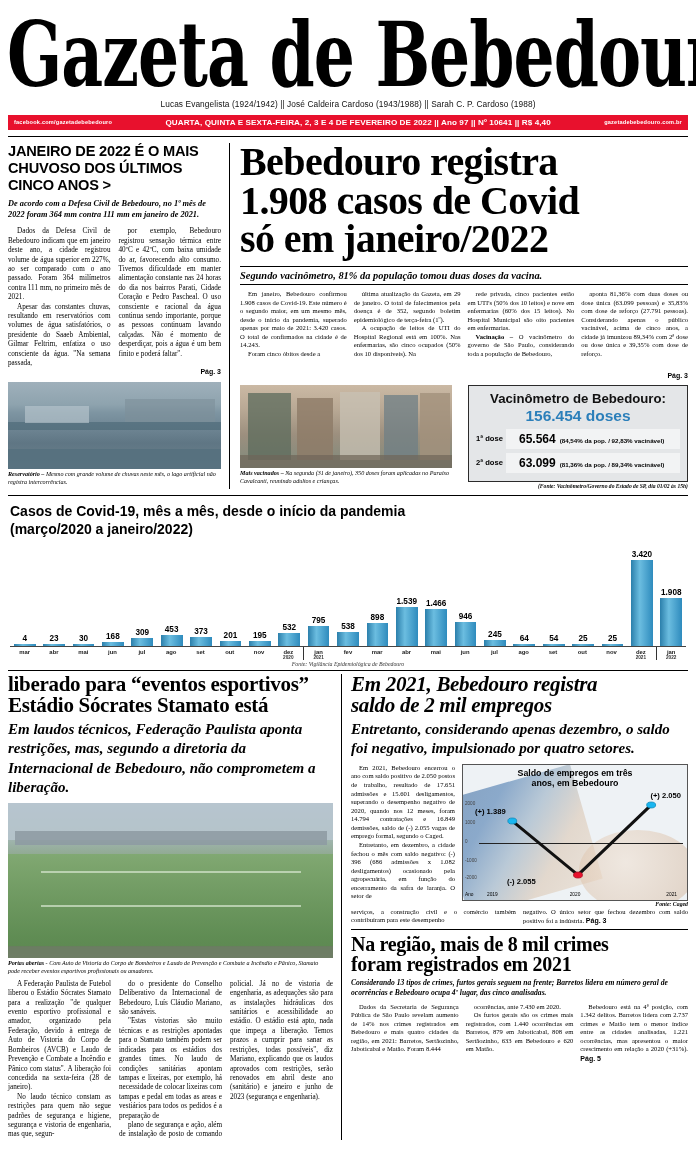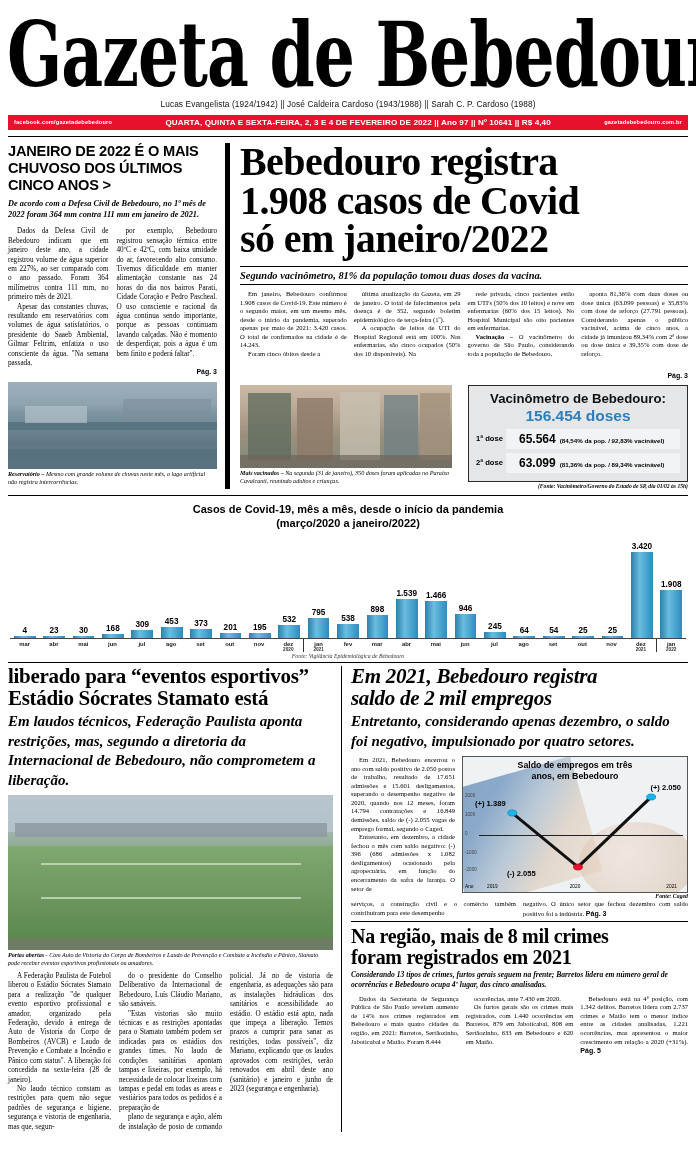--- a/index.html
+++ b/index.html
@@ -45,21 +45,21 @@
     margin:0 8px;
     font-family:"Liberation Sans", sans-serif;
   }
   .redbar .side { font-size:5.6px; font-weight:bold; letter-spacing:0.2px; }
   .redbar .center { font-size:8.1px; font-weight:bold; letter-spacing:0.1px; }
 
   .rule-thin { border-top:1px solid #000; margin:6px 8px 0 8px; }
 
   
   .top-wrap { display:flex; padding:6px 8px 0 8px; box-sizing:border-box; }
-  .col-left { width:222px; flex:0 0 222px; padding-right:8px; box-sizing:border-box; border-right:5px solid #000000; }
+  .col-left { width:222px; flex:0 0 222px; padding-right:8px; box-sizing:border-box; border-right:1px solid #000000; }
   .col-right { flex:1; padding-left:10px; box-sizing:border-box; }
 
   .kicker-head {
     font-family:"Liberation Sans", sans-serif;
     font-weight:bold;
     font-size:14.6px;
     line-height:1.18;
     margin:0 0 5px 0;
     letter-spacing:-0.2px;
   }
@@ -126,21 +126,21 @@
   .vac-val { background:#f2f3f4; flex:1; padding:3px 13px; display:flex; align-items:baseline; gap:4px; }
   .vac-num { font-family:"Liberation Sans", sans-serif; font-weight:bold; font-size:12px; }
   .vac-pct { font-family:"Liberation Sans", sans-serif; font-weight:bold; font-size:6.2px; }
   .vac-src { font-size:5.6px; font-style:italic; font-weight:bold; text-align:right; margin-top:1px; }
 
   
   .chart-sep { border-top:1px solid #000; margin:6px 8px 0 8px; }
   .chart-block { padding:6px 10px 0 10px; box-sizing:border-box; }
   .chart-title {
     font-family:"Liberation Sans", sans-serif;
-    font-weight:bold; font-size:11px; text-align:center; line-height:1.3; margin-bottom:8px;
+    font-weight:bold; font-size:14px; text-align:left; line-height:1.3; margin-bottom:8px;
   }
   .bars { display:flex; align-items:flex-end; height:100px; gap:0; }
   .bar-col { flex:1; display:flex; flex-direction:column; justify-content:flex-end; align-items:center; }
   .bar-val { font-family:"Liberation Sans", sans-serif; font-weight:bold; font-size:8.2px; margin-bottom:1px; white-space:nowrap; }
   .bar-rect { width:74%; background:linear-gradient(to right,#2e8bbd,#5fb4da 45%,#2b7fab); }
   .axis-line { border-top:1px solid #444; margin-top:0; }
   .bar-labels { display:flex; }
   .bar-lab { flex:1; text-align:center; font-family:"Liberation Sans", sans-serif; font-size:5.9px; font-weight:bold; padding-top:2px; color:#222; }
   .yr-row { display:flex; position:relative; }
   .yr { flex:1; text-align:center; font-family:"Liberation Sans", sans-serif; font-size:4.7px; font-weight:bold; color:#333; }

